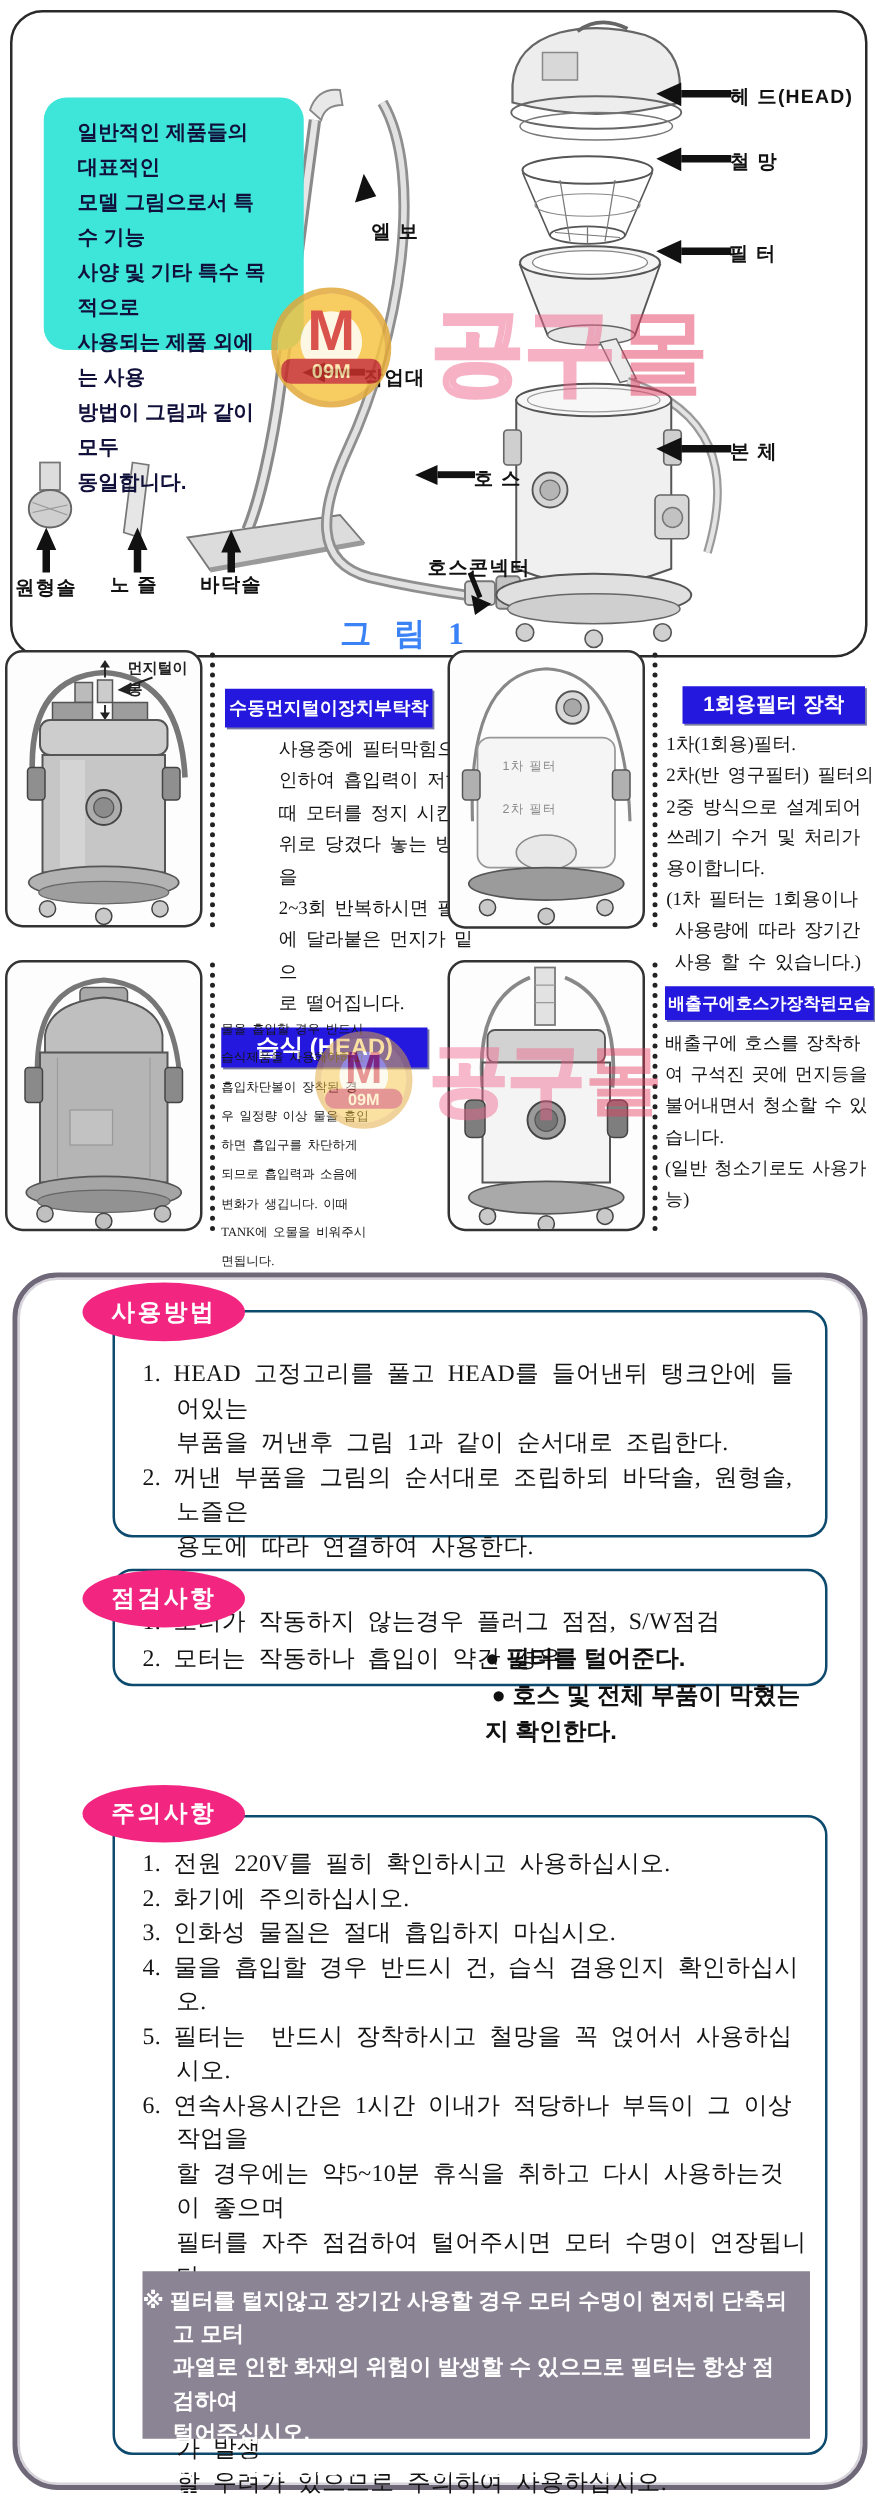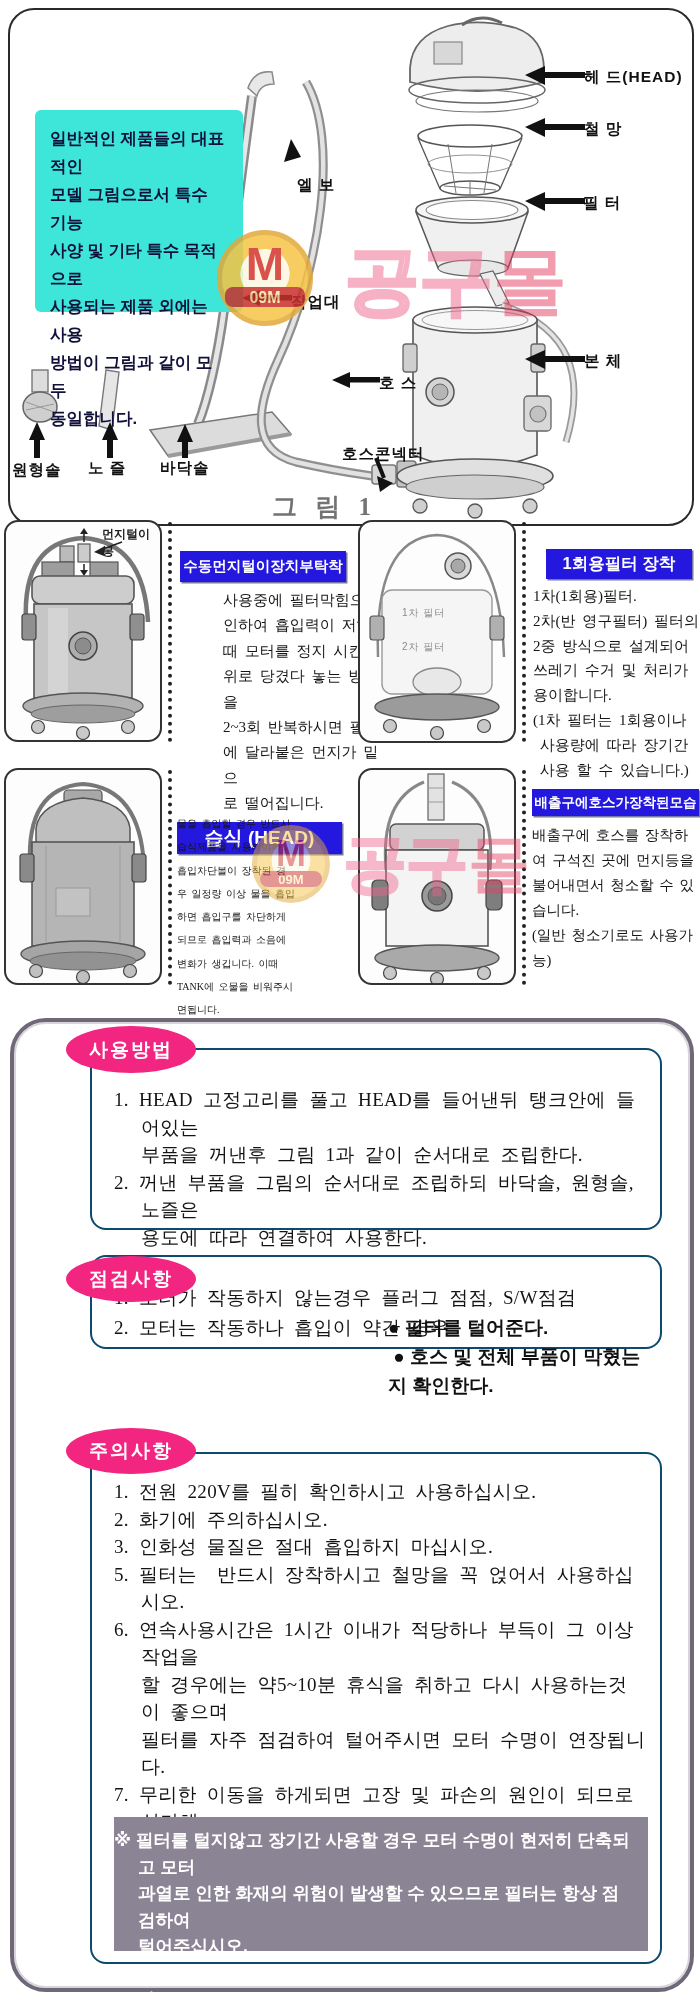--- a/index.html
+++ b/index.html
@@ -5,25 +5,25 @@
   html,body{margin:0;padding:0;}
   body{
     width:700px;height:1998px;position:relative;background:#ffffff;
     font-family:"Liberation Serif","DejaVu Serif",serif;color:#1b1b1b;overflow:hidden;
   }
   .abs{position:absolute;}
   .pre{white-space:pre-wrap;}
 
   
   .fig1-box{left:8px;top:8px;width:682px;height:514px;border:2px solid #2a2a2a;border-radius:26px;}
-  .intro-box{left:25px;top:68px;width:208px;height:202px;background:#3EE5D9;border-radius:6px;
-             padding:14px 15px;box-sizing:border-box;font-weight:bold;font-size:16.5px;line-height:28px;
-             color:#10103a;font-family:"Liberation Sans","DejaVu Sans",sans-serif;margin-top:32px;}
+  .intro-box{left:25px;top:68px;width:208px;height:202px;background:#3EE5D9;border-radius:18px;
+             padding:14px 27px;box-sizing:border-box;font-weight:bold;font-size:16.5px;line-height:28px;
+             color:#10103a;font-family:"Liberation Sans","DejaVu Sans",sans-serif;}
   .fig-label{font-weight:bold;font-size:15.5px;color:#111;font-family:"Liberation Sans","DejaVu Sans",sans-serif;letter-spacing:1px;white-space:nowrap;}
-  .fig-caption{font-weight:bold;font-size:25px;letter-spacing:6px;color:#737373;}
+  .fig-caption{font-weight:bold;font-size:25px;letter-spacing:6px;color:#3b82f6;}
 
   
   .wm-letters{font-family:"Liberation Sans","DejaVu Sans",sans-serif;font-weight:bold;white-space:nowrap;}
   .wm-outline{color:transparent;-webkit-text-stroke:3px rgba(238,100,140,0.5);}
   .wm-solid{color:rgba(230,60,95,0.5);}
   .wm-logo{border-radius:50%;background:radial-gradient(circle at 50% 45%, #fdf6e0 0 38%, #f6c445 39% 100%);
            border:5px solid #e2a93a;box-sizing:border-box;}
   .wm-logo .m{position:absolute;left:0;right:0;top:4%;text-align:center;color:#d3342c;font-weight:bold;
               font-family:"Liberation Sans","DejaVu Sans",sans-serif;}
   .wm-logo .band{position:absolute;left:4%;right:4%;background:#c8302a;border-radius:8px;text-align:center;
@@ -317,20 +317,21 @@
   <div class="abs bullets pre" style="left:296px;top:56px;width:270px;">● 필터를 털어준다.
  ● 호스 및 전체 부품이 막혔는지 확인한다.</div>
 </div>
 <div class="abs oval" style="left:66px;top:1256px;width:130px;height:46px;">점검사항</div>
 
 <div class="abs inst-box" style="left:90px;top:1452px;width:572px;height:512px;">
   <div class="nlist" style="padding:24px 14px 0 22px;">
     <div class="nitem">1. 전원 220V를 필히 확인하시고 사용하십시오.</div>
     <div class="nitem">2. 화기에 주의하십시오.</div>
     <div class="nitem">3. 인화성 물질은 절대 흡입하지 마십시오.</div>
+    <div class="nitem">4. 물을 흡입할 경우 반드시 건, 습식 겸용인지 확인하십시오.</div>
     <div class="nitem">5. 필터는  반드시 장착하시고 철망을 꼭 얹어서 사용하십시오.</div>
     <div class="nitem">6. 연속사용시간은 1시간 이내가 적당하나 부득이 그 이상 작업을
 할 경우에는 약5~10분 휴식을 취하고 다시 사용하는것이 좋으며
 필터를 자주 점검하여 털어주시면 모터 수명이 연장됩니다.</div>
     <div class="nitem">7. 무리한 이동을 하게되면 고장 및 파손의 원인이 되므로 삼가해
 주십시오.</div>
     <div class="nitem">8. 바닥에 물이 많이 고여있을경우 전기선에 의한 감전사고가 발생
 할 우려가 있으므로 주의하여 사용하십시오.</div>
   </div>
   <div class="abs note-box note-hang" style="left:22px;top:363px;width:534px;height:134px;">※ 필터를 털지않고 장기간 사용할 경우 모터 수명이 현저히 단축되고 모터

